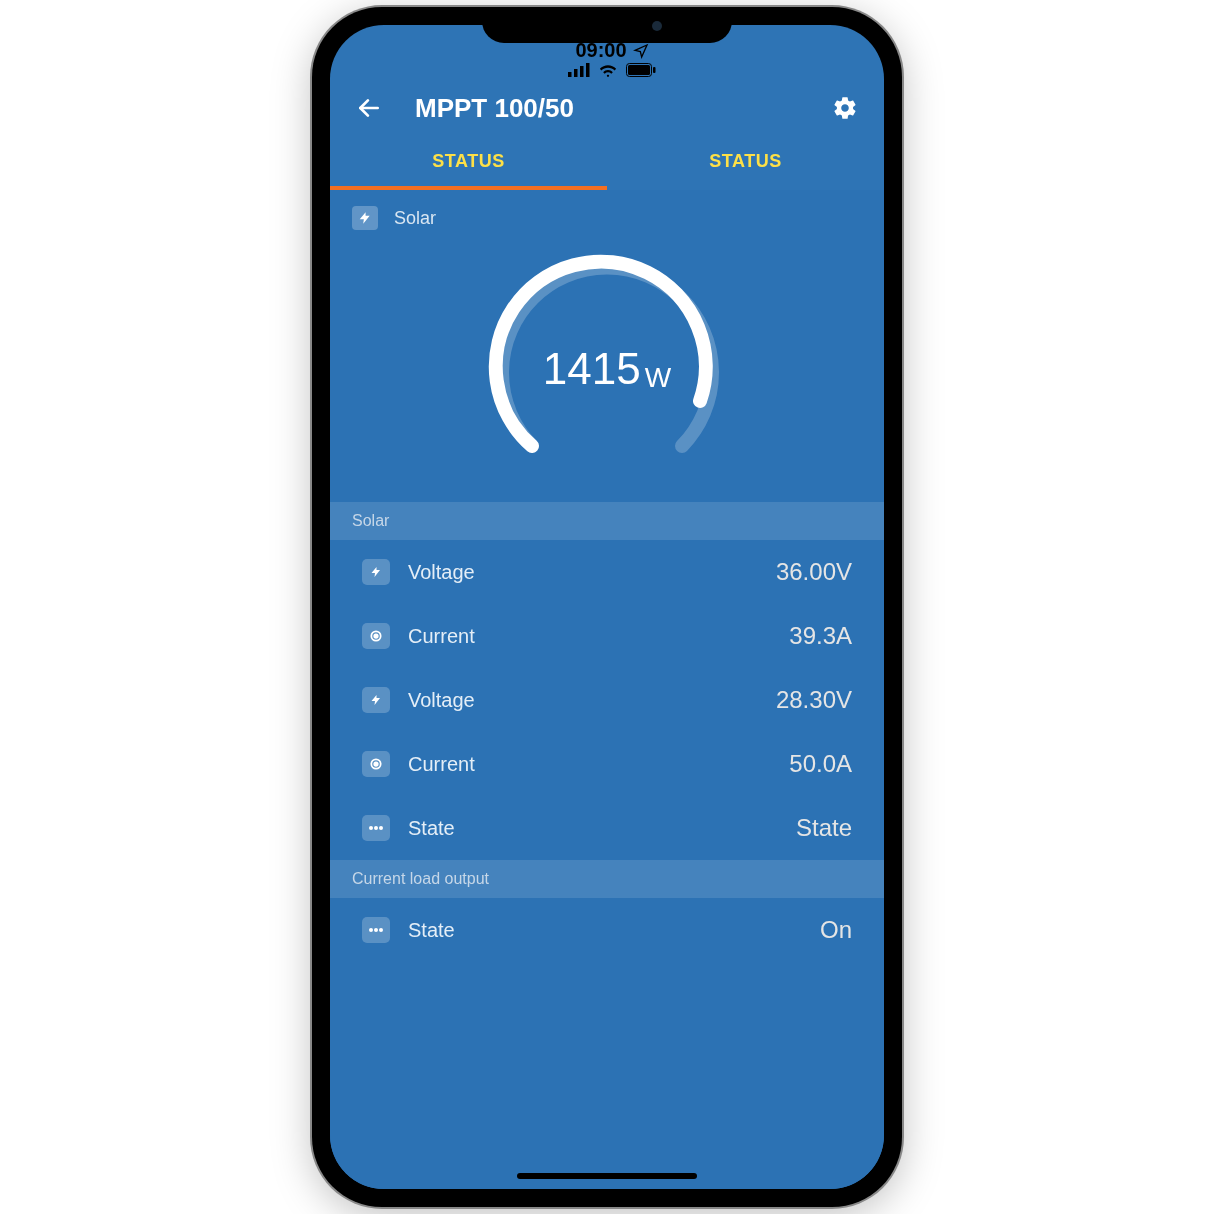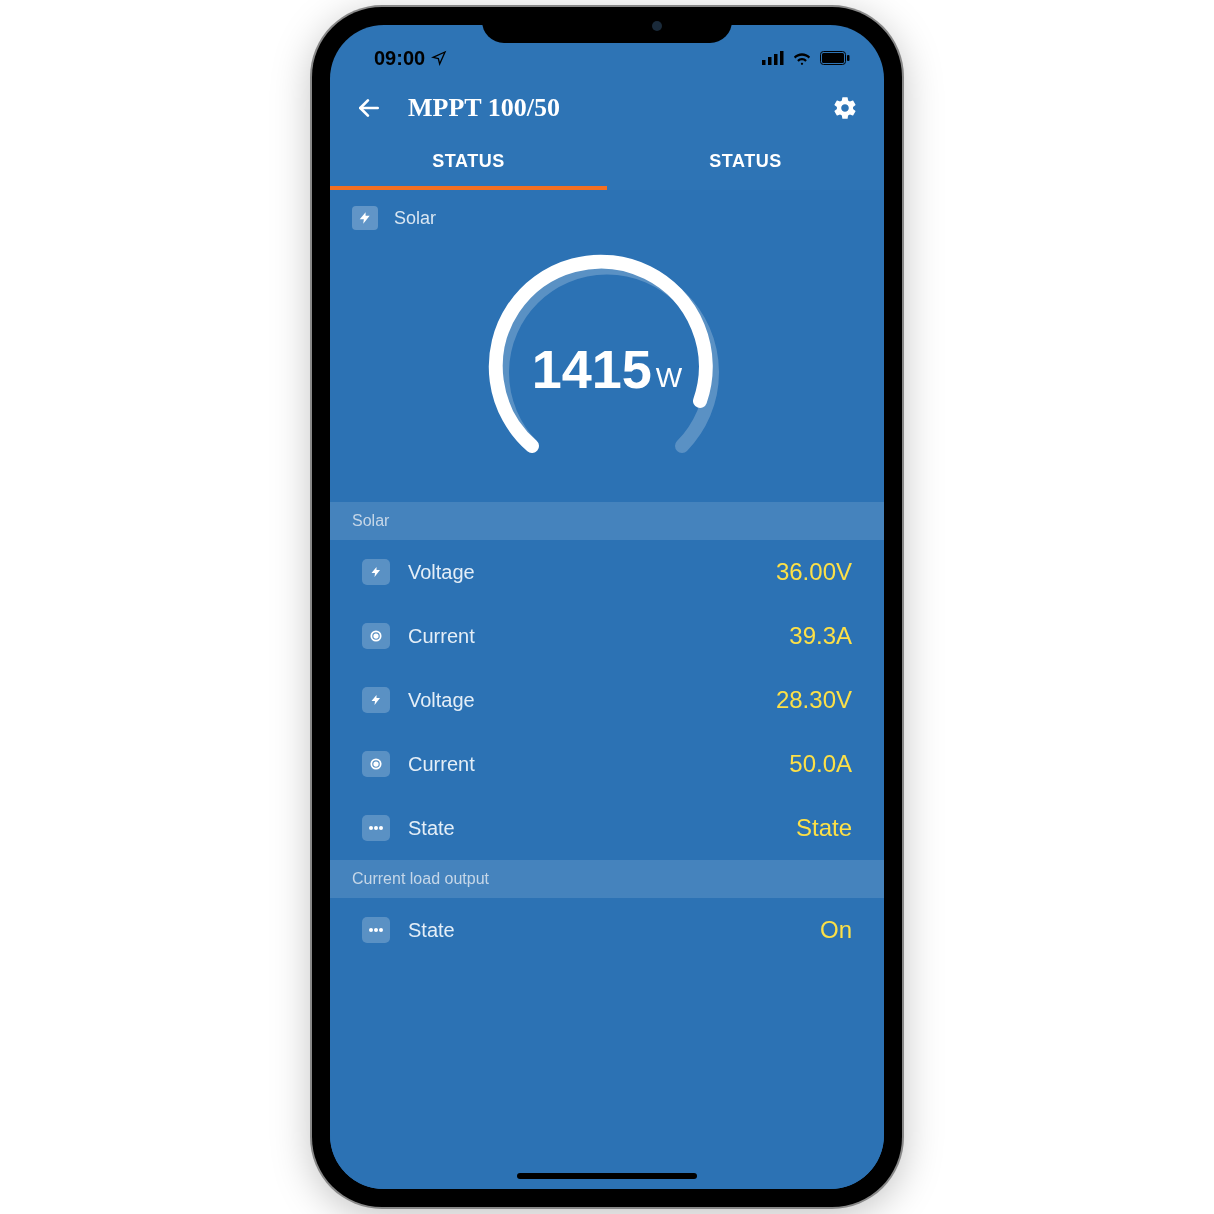--- a/index.html
+++ b/index.html
@@ -52,36 +52,37 @@
   }
   .statusbar {
     height: 52px;
     display: flex;
     align-items: center;
     justify-content: space-between;
     padding: 14px 34px 0 44px;
     color: #000;
     font-size: 20px;
     font-weight: 600;
+    flex-direction: column;
   }
   .status-left { display:flex; align-items:center; gap:6px; }
   .status-right { display:flex; align-items:center; gap:8px; }
   .status-right svg { display:block; }
   .header {
     display: flex;
     align-items: center;
     padding: 14px 22px 10px 22px;
     color: #fff;
   }
   .back { width:34px; height:34px; display:flex; align-items:center; justify-content:center; cursor:pointer; }
-  .title { font-size: 26px; font-weight: 700; margin-left: 22px; flex:1;font-family:Liberation Serif, serif; }
+  .title { font-size: 26px; font-weight: 700; margin-left: 29px; flex:1; }
   .gear { width:34px; height:34px; display:flex; align-items:center; justify-content:center; cursor:pointer; }
   .tabs {
     display:flex;
-    color:#ffffff;
+    color:#fde047;
   }
   .tab {
     flex:1;
     text-align:center;
     padding: 16px 0 14px;
     font-size: 18px;
     font-weight: 700;
     letter-spacing: 0.5px;
     cursor:pointer;
     border-bottom: 4px solid transparent;
@@ -105,37 +106,37 @@
     width: 270px;
     height: 240px;
   }
   .gauge svg { width:270px; height:270px; }
   .gauge-text {
     position:absolute;
     top:0; left:0; right:0; bottom:0;
     display:flex; align-items:center; justify-content:center;
     padding-top: 26px;
   }
-  .gauge-value { font-size: 54px; font-weight:700; color:#fff; }
+  .gauge-value { font-size: 44px; font-weight:400; color:#fff; }
   .gauge-unit { font-size:28px; color:#fff; margin-left:4px; padding-top:18px; }
   .section-head {
     background: rgba(255,255,255,0.12);
     color: #c6d7e8;
     font-size:16px;
     padding: 10px 22px;
   }
   .row {
     display:flex;
     align-items:center;
     padding: 18px 32px;
     color:#fff;
     font-size:22px;
   }
   .row .lbl { margin-left: 18px; flex:1; font-size:20px; color:#e4eef7; }
-  .row .val { font-size:24px; color:#fde047; font-weight:400; }
+  .row .val { font-size:24px; color:#e5e5e5; font-weight:400; }
   .row-icon {
     width:28px; height:26px;
     background: rgba(255,255,255,0.22);
     border-radius:5px;
     display:flex; align-items:center; justify-content:center;
     color:#fff;
   }
   .home-indicator {
     position:absolute;
     bottom:10px; left:50%; transform:translateX(-50%);

